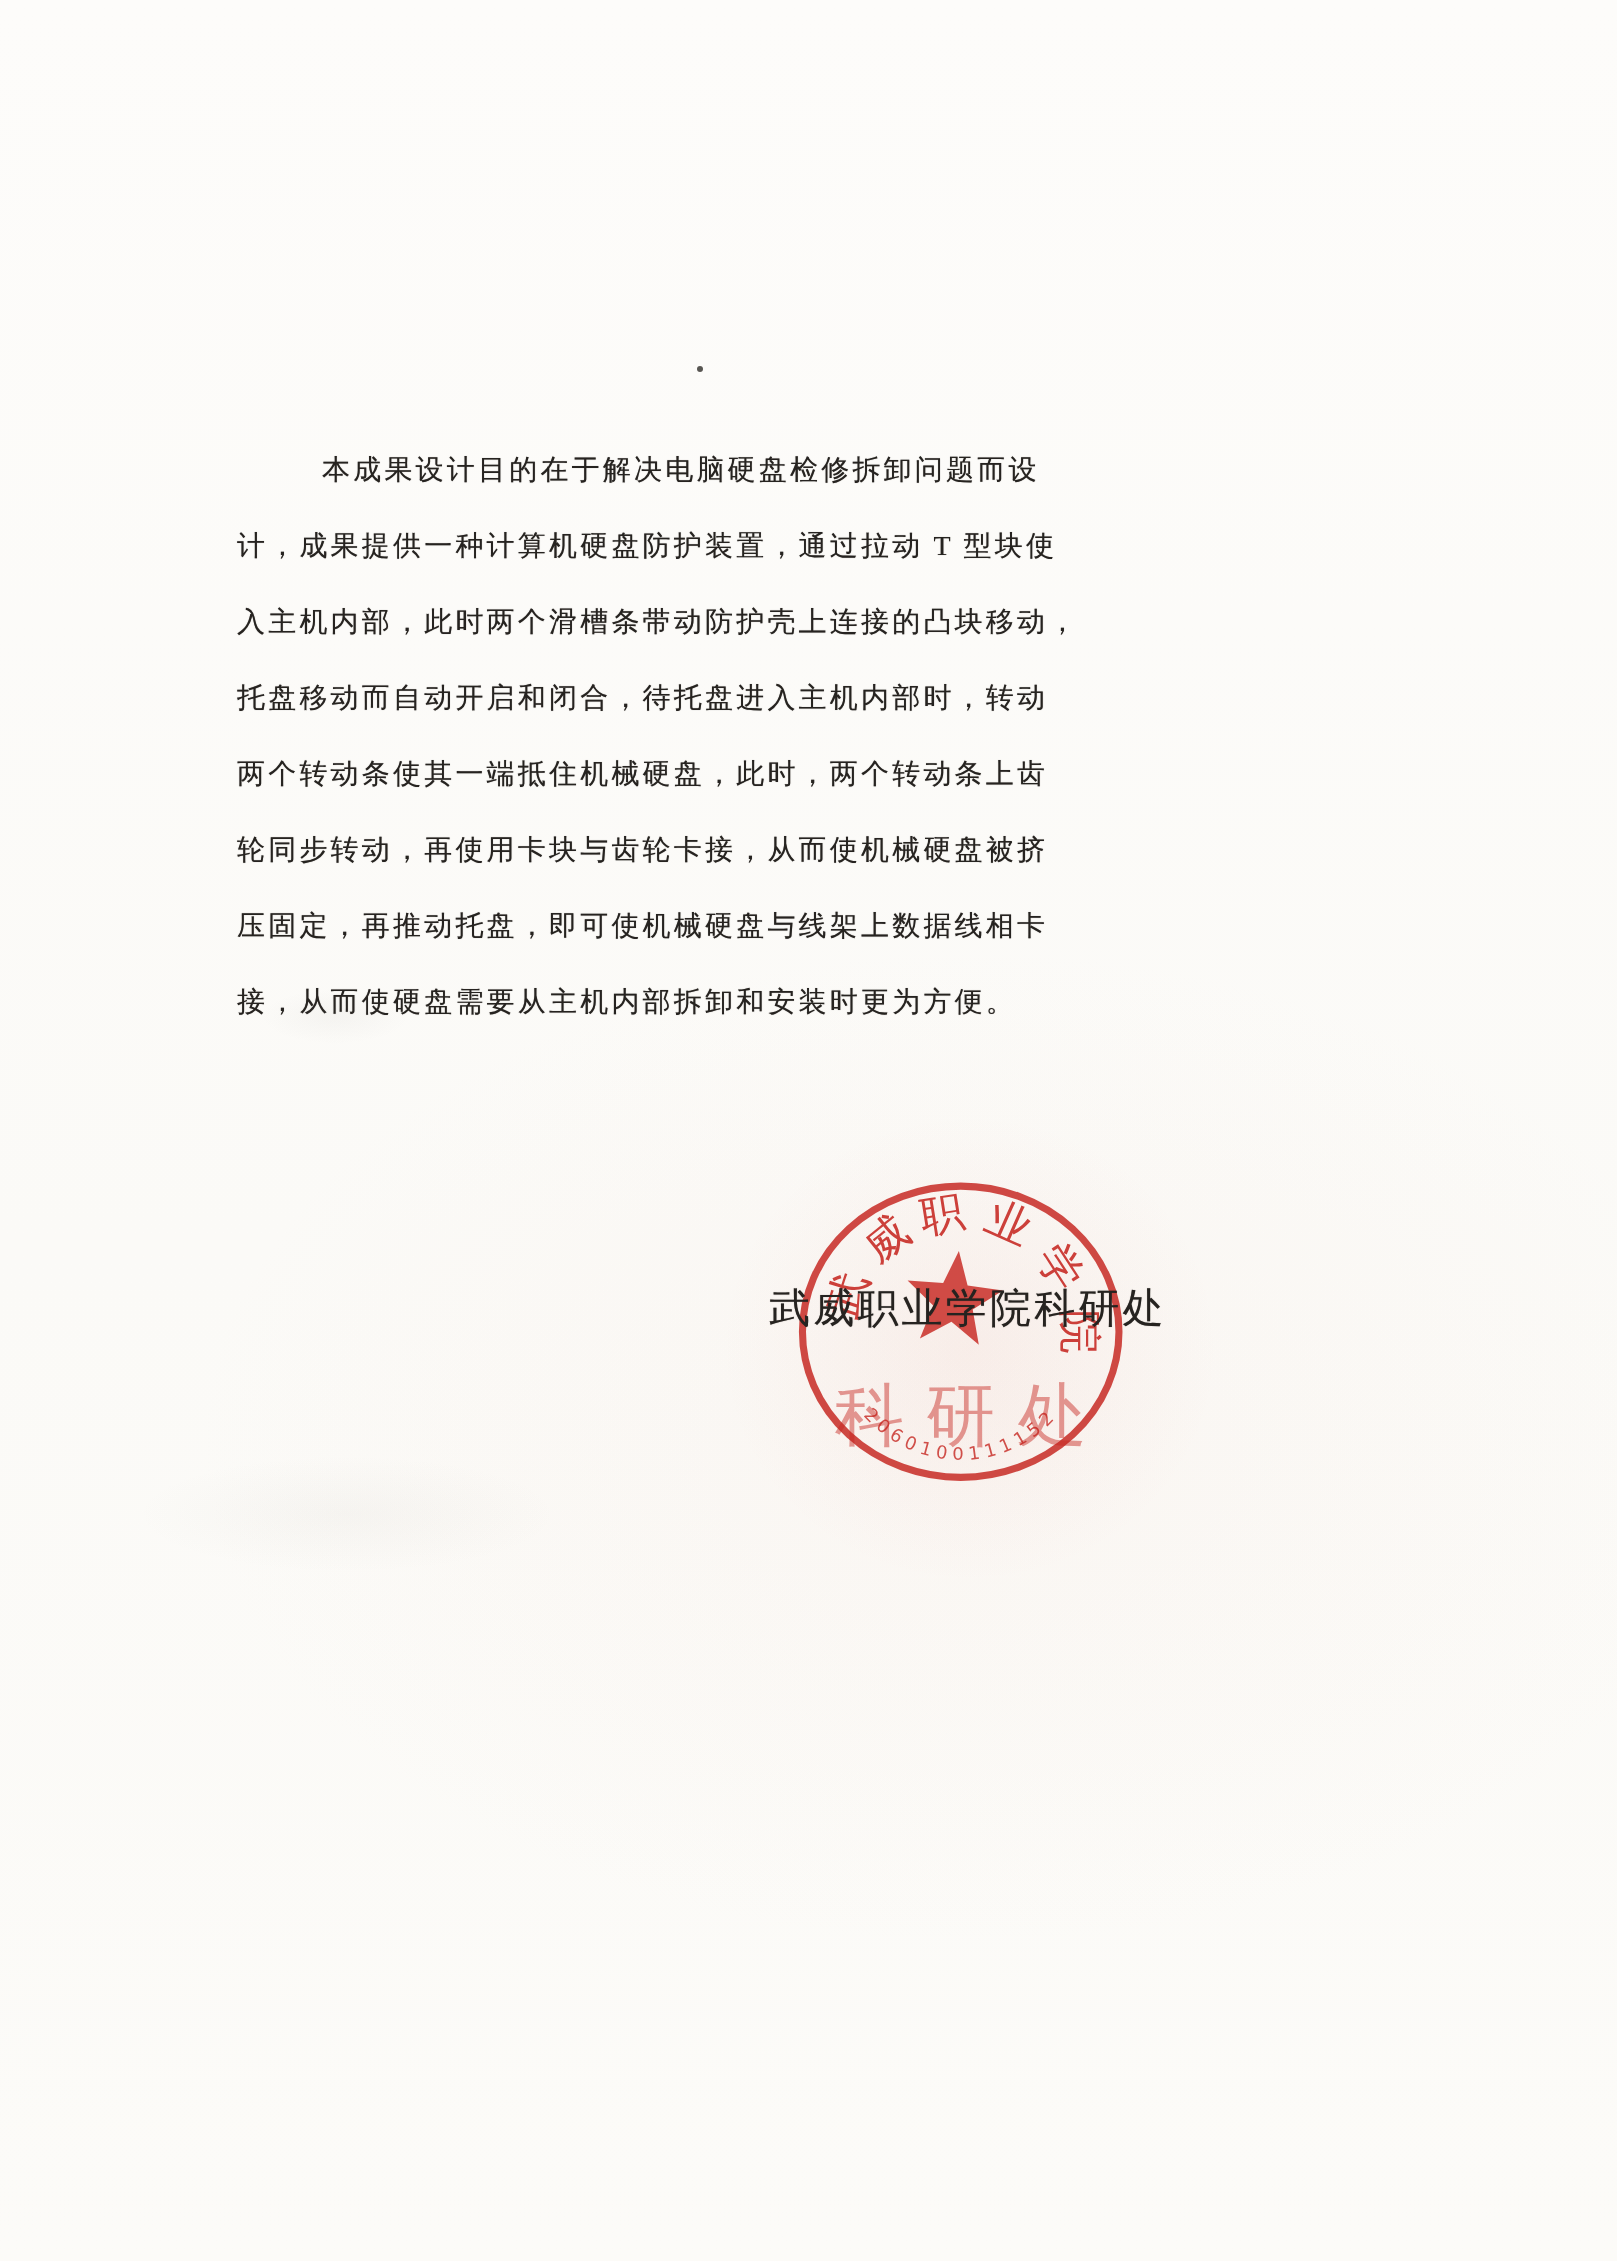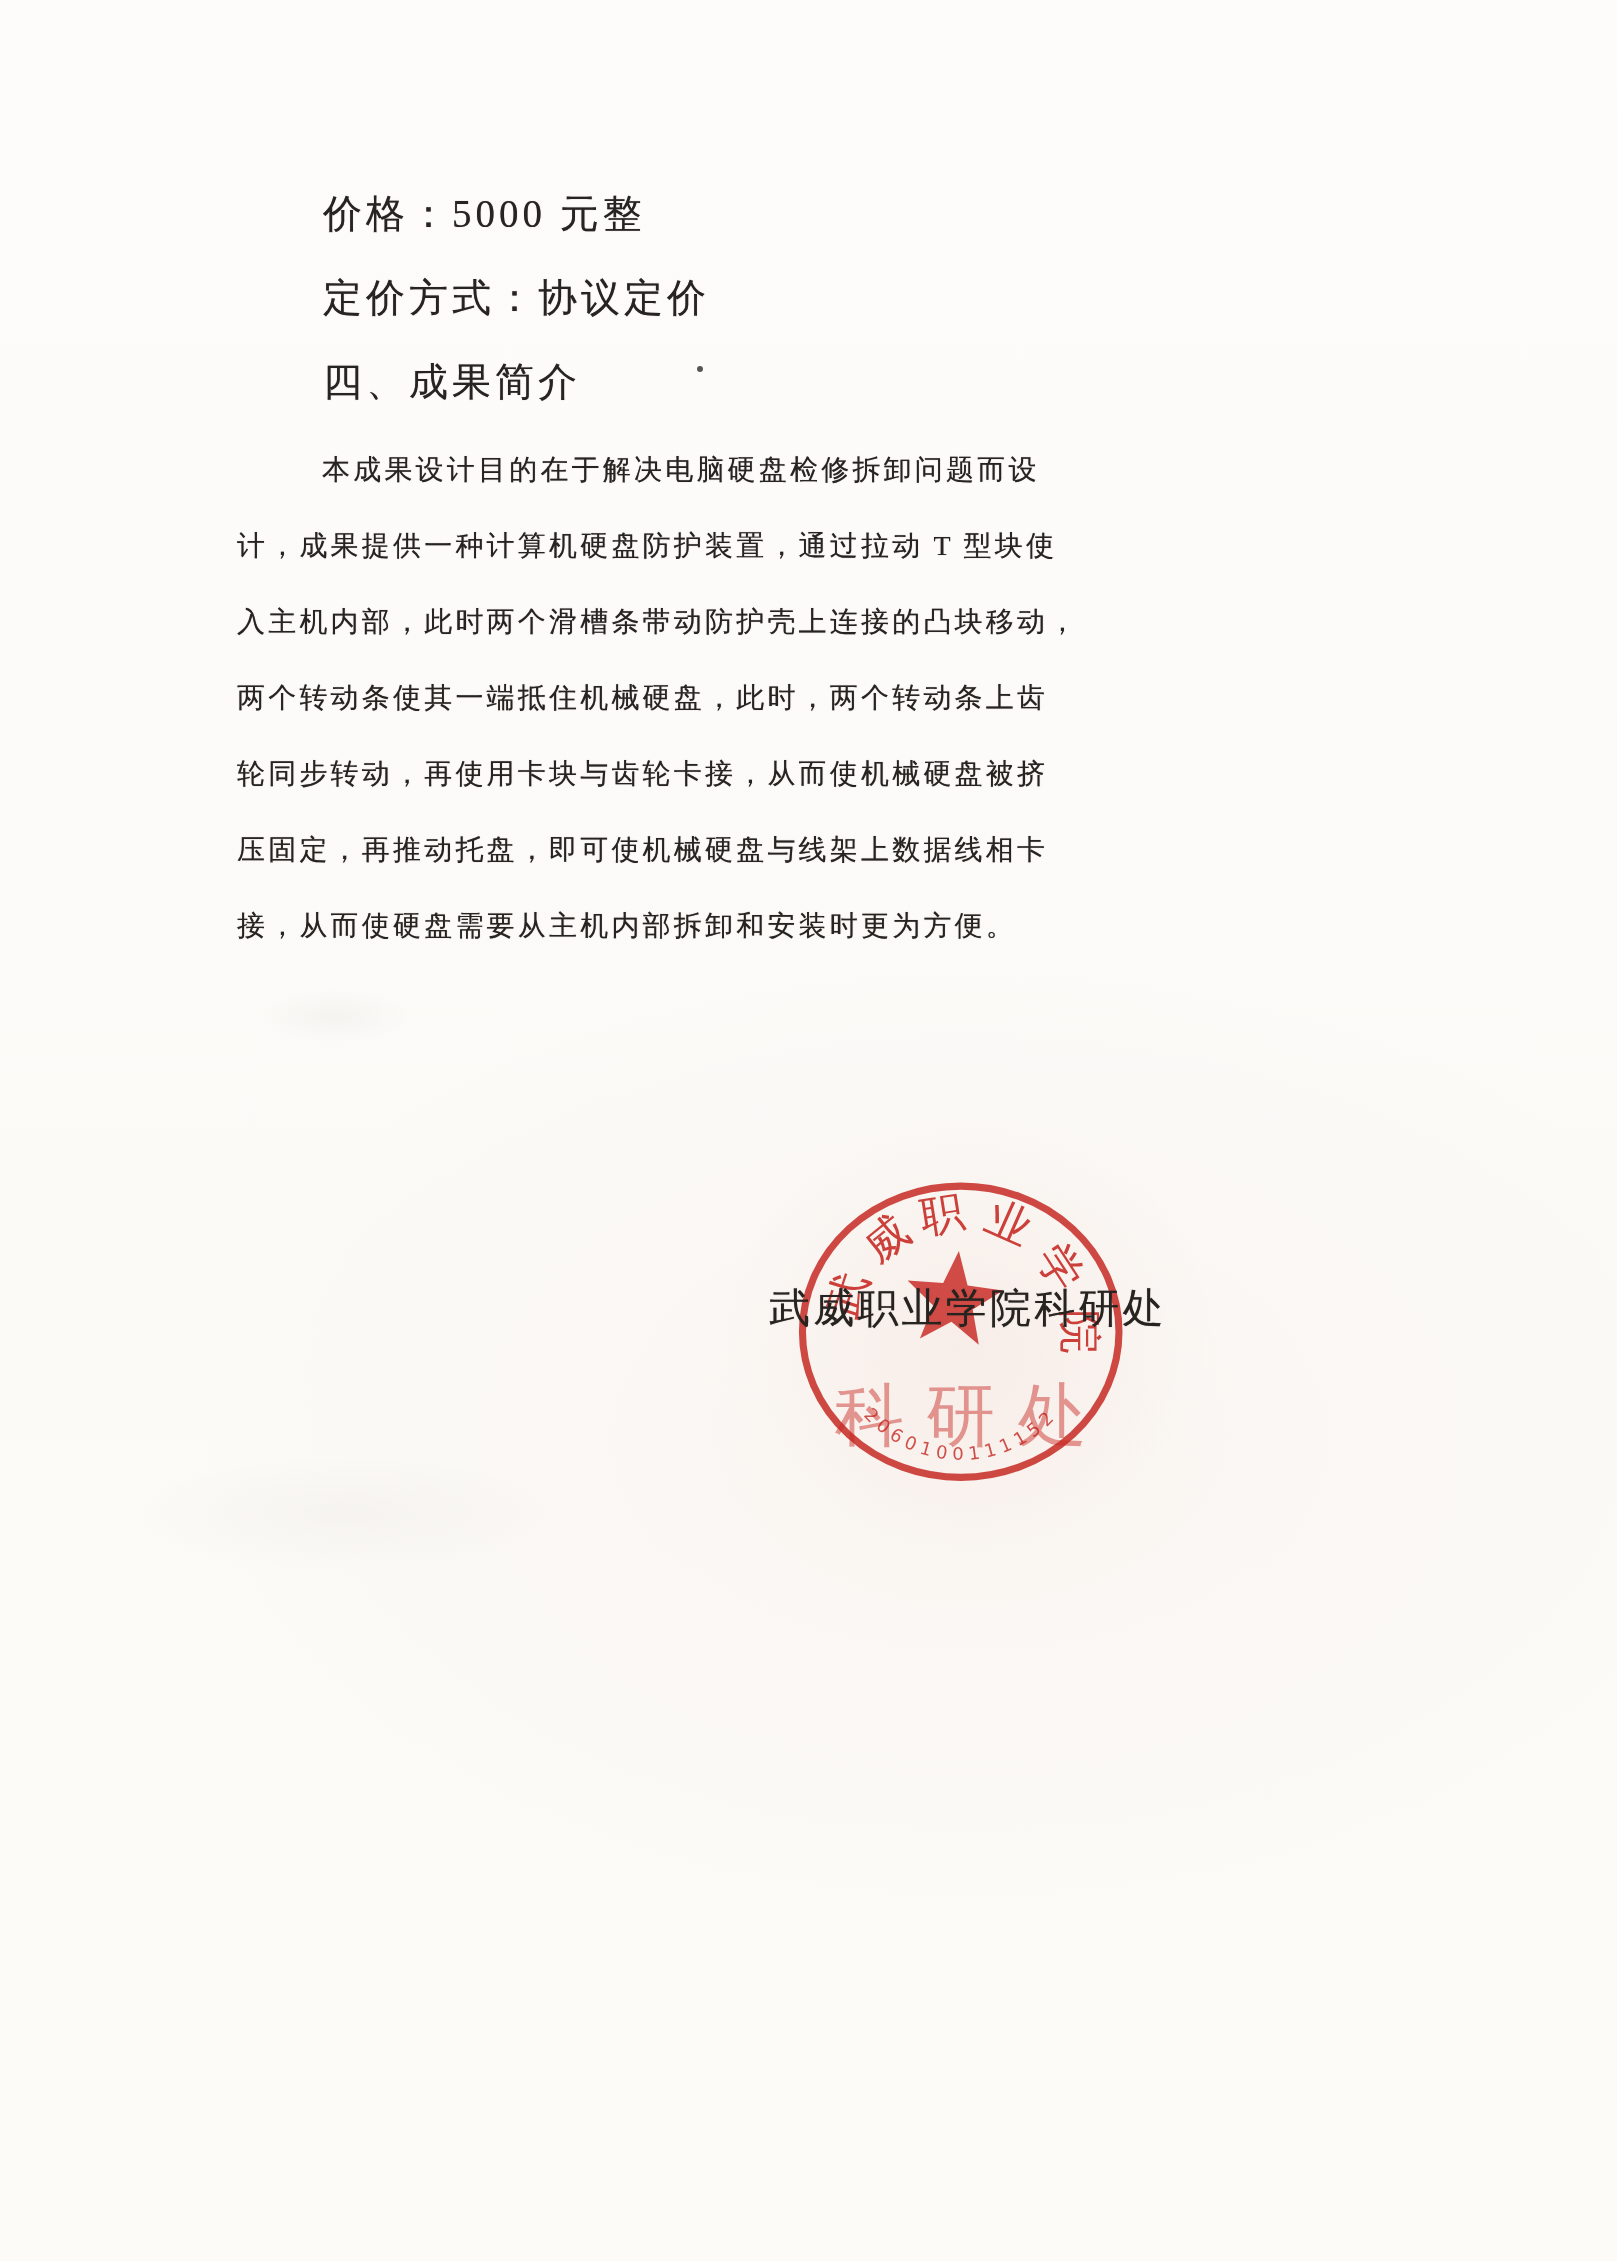--- a/index.html
+++ b/index.html
@@ -86,32 +86,28 @@
   .smudge.s2{
     left:260px;top:989px;width:150px;height:55px;
     background:radial-gradient(ellipse at center, rgba(120,115,108,0.05), rgba(120,115,108,0) 70%);
   }
 </style>
 </head>
 <body>
 
 <div class="page">
 
-  <div class="header-block txt">
-    <div class="h-line">价格：5000 元整</div>
-    <div class="h-line">定价方式：协议定价</div>
-    <div class="h-line">四、成果简介</div>
-  </div>
 
   <div class="ink-dot"></div>
 
   <div class="body-block txt">
     <div class="b-line indent">本成果设计目的在于解决电脑硬盘检修拆卸问题而设</div>
     <div class="b-line">计，成果提供一种计算机硬盘防护装置，通过拉动 T 型块使</div>
     <div class="b-line">入主机内部，此时两个滑槽条带动防护壳上连接的凸块移动，</div>
+    <div class="b-line">托盘移动而自动开启和闭合，待托盘进入主机内部时，转动</div>
     <div class="b-line">两个转动条使其一端抵住机械硬盘，此时，两个转动条上齿</div>
     <div class="b-line">轮同步转动，再使用卡块与齿轮卡接，从而使机械硬盘被挤</div>
     <div class="b-line">压固定，再推动托盘，即可使机械硬盘与线架上数据线相卡</div>
     <div class="b-line">接，从而使硬盘需要从主机内部拆卸和安装时更为方便。</div>
   </div>
 
   <div class="stamp-halo"></div>
 
   <svg class="stamp" viewBox="0 0 430 395">
     <ellipse class="stamp-ring" cx="214" cy="194" rx="201" ry="185"></ellipse>

